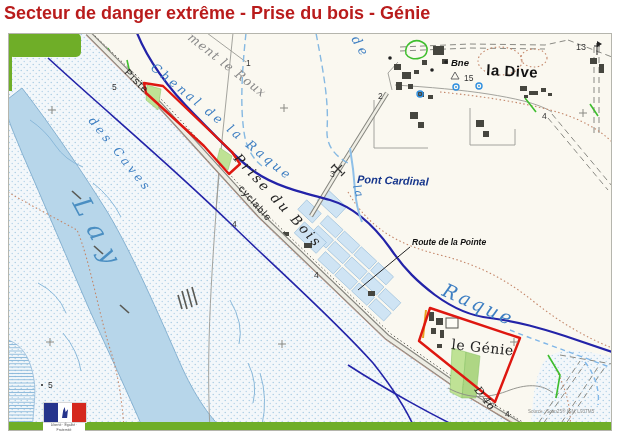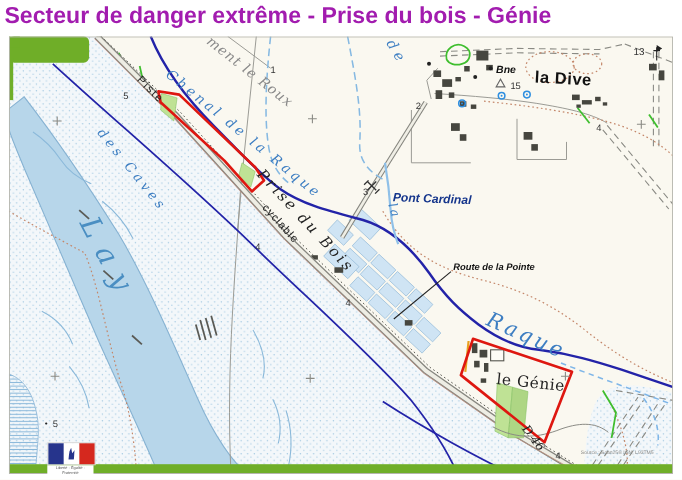--- a/index.html
+++ b/index.html
@@ -2,21 +2,21 @@
 <html><head>
 <meta charset="utf-8">
 <style>
   html,body{margin:0;padding:0;}
   body{
     width:620px;height:436px;position:relative;overflow:hidden;
     background:#ffffff;font-family:"Liberation Sans",sans-serif;
   }
   .title{
     position:absolute;left:4px;top:3px;margin:0;
-    font-size:21px;font-weight:bold;color:#a21caf;
+    font-size:18px;font-weight:bold;color:#b91c1c;
     font-family:"Liberation Sans",sans-serif;
   }
   .map-frame{
     position:absolute;left:8px;top:33px;width:604px;height:398px;overflow:hidden;
   }
   .map-frame svg{display:block}
   
   .logo{position:absolute;left:35px;top:369px;width:46px;}
   .logo .flag{display:flex;width:42px;height:19px;border:0.5px solid #d8d8d8;}
   .logo .band-b{width:14px;background:#26348c;}

